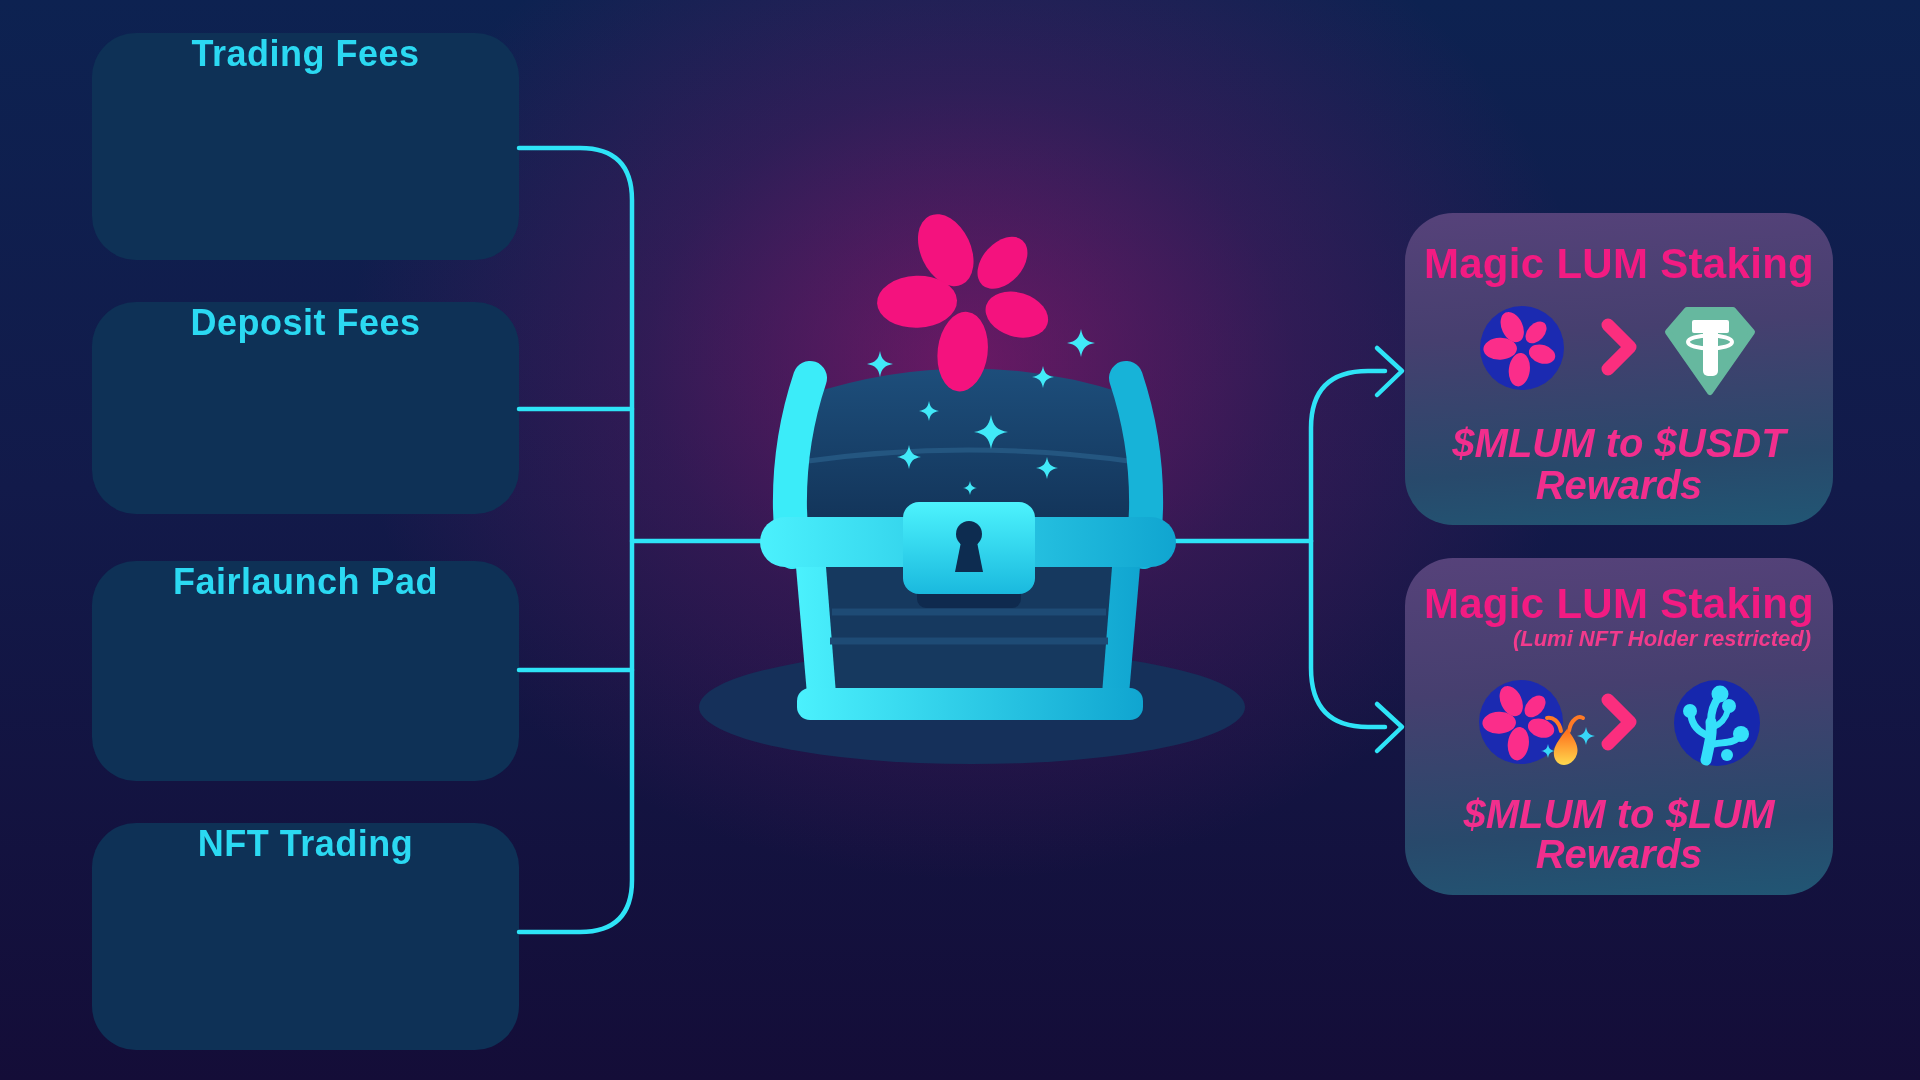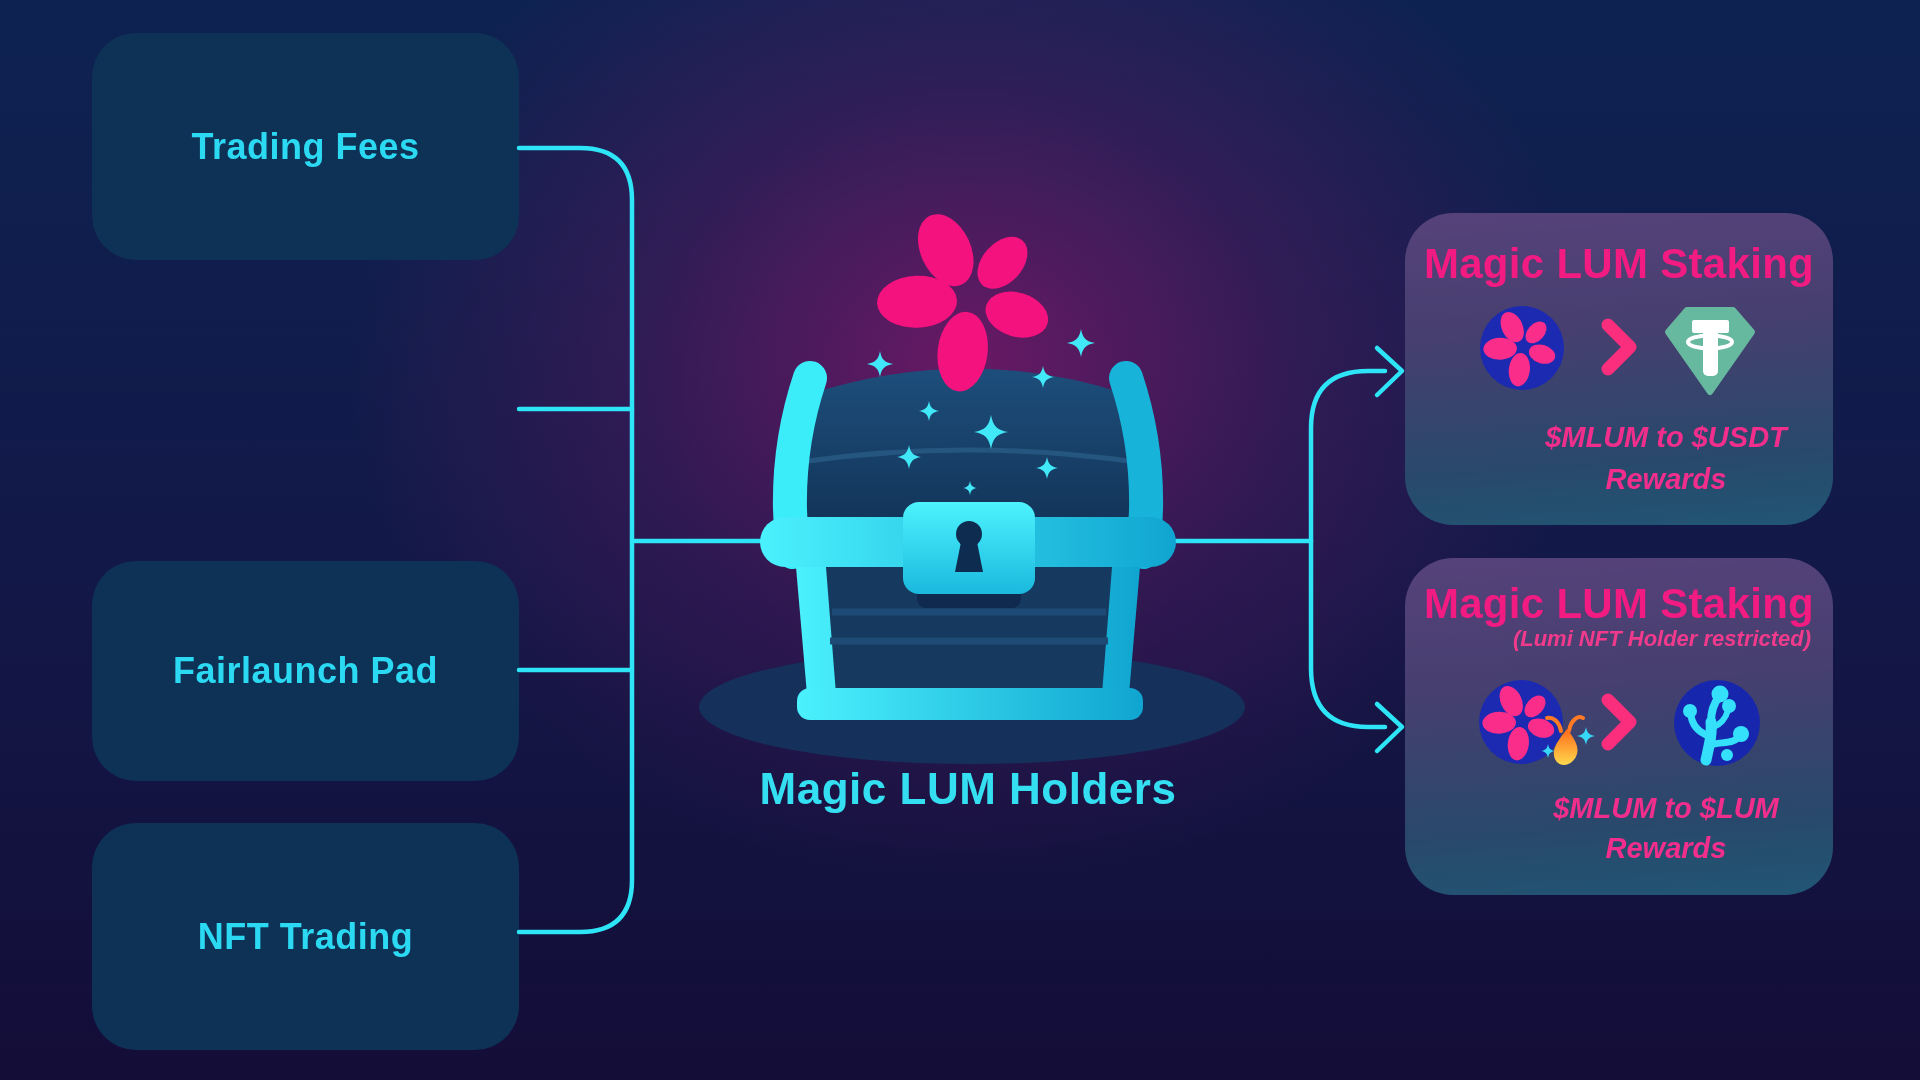--- a/index.html
+++ b/index.html
@@ -5,44 +5,47 @@
   html,body{margin:0;padding:0;background:#0b0b30;}
   .stage{
     position:relative;width:1920px;height:1080px;overflow:hidden;
     font-family:"Liberation Sans","DejaVu Sans",sans-serif;
     background:
       radial-gradient(620px 520px at 968px 360px, rgba(208,22,128,0.46), rgba(150,24,115,0.24) 52%, rgba(20,18,70,0) 100%),
       linear-gradient(180deg,#0d2251 0%,#121a4a 45%,#140d38 100%);
   }
   .srcbox{
     position:absolute;left:92px;width:427px;border-radius:44px;
-    background:#0e3156;display:flex;align-items:center;justify-content:center;
+    background:#0e3156;display:flex;justify-content:center;
   }
   .srcbox .lbl{
     color:#2bd9f2;font-size:36px;font-weight:bold;letter-spacing:.5px;
   }
   .stakebox{
     position:absolute;left:1405px;width:428px;border-radius:48px;
     background:linear-gradient(176deg,#56427a 0%,#463f6f 38%,#28496b 78%,#215674 100%);
   }
   .overlay-svg{position:absolute;left:0;top:0;z-index:3;}
   .txt{position:absolute;z-index:4;text-align:center;}
   .c-title{left:718px;width:500px;top:764px;font-size:44px;font-weight:bold;color:#35dff2;letter-spacing:.5px;}
   .c-rev{left:718px;width:500px;font-size:38px;font-style:italic;font-weight:600;color:#f22e8d;}
   .r-title{left:1405px;width:428px;font-size:42px;font-weight:bold;color:#f21b82;letter-spacing:.3px;}
   .r-sub{left:1405px;width:428px;font-size:22px;font-style:italic;font-weight:600;color:#f23a8c;}
-  .r-reward{left:1405px;width:428px;font-size:29px;font-style:italic;font-weight:600;color:#f22e8d;padding-left:47px;}
+  .r-reward{left:1405px;width:428px;font-size:40px;font-style:italic;font-weight:600;color:#f22e8d;}
 </style>
 </head>
 <body>
 
 <div class="stage">
 
   <div class="srcbox" style="top:33px;height:227px;">
     <span class="lbl">Trading Fees</span>
+  </div>
+  <div class="srcbox" style="top:302px;height:212px;">
+    <span class="lbl">Deposit Fees</span>
   </div>
   <div class="srcbox" style="top:823px;height:227px;">
     <span class="lbl">NFT Trading</span>
   </div>
   <div class="srcbox" style="top:561px;height:220px;">
     <span class="lbl">Fairlaunch Pad</span>
   </div>
 
   <div class="stakebox" style="top:213px;height:312px;"></div>
   <div class="stakebox" style="top:558px;height:337px;"></div>
@@ -168,21 +171,20 @@
           <circle cx="1690" cy="711" r="7"></circle>
           <circle cx="1720" cy="694" r="8.5"></circle>
           <circle cx="1729" cy="706" r="7"></circle>
           <circle cx="1741" cy="734" r="8"></circle>
           <circle cx="1727" cy="755" r="6"></circle>
         </g>
       </g>
     </g>
   </svg>
 
-  <div class="txt c-title">Magic LUM Holders</div>
 
   <div class="txt r-title" style="top:240px;">Magic LUM Staking</div>
   <div class="txt r-reward" style="top:421px;">$MLUM to $USDT</div>
   <div class="txt r-reward" style="top:463px;">Rewards</div>
 
   <div class="txt r-title" style="top:580px;">Magic LUM Staking</div>
   <div class="txt r-sub" style="top:626px;padding-left:43px;">(Lumi NFT Holder restricted)</div>
   <div class="txt r-reward" style="top:792px;">$MLUM to $LUM</div>
   <div class="txt r-reward" style="top:832px;">Rewards</div>
 

